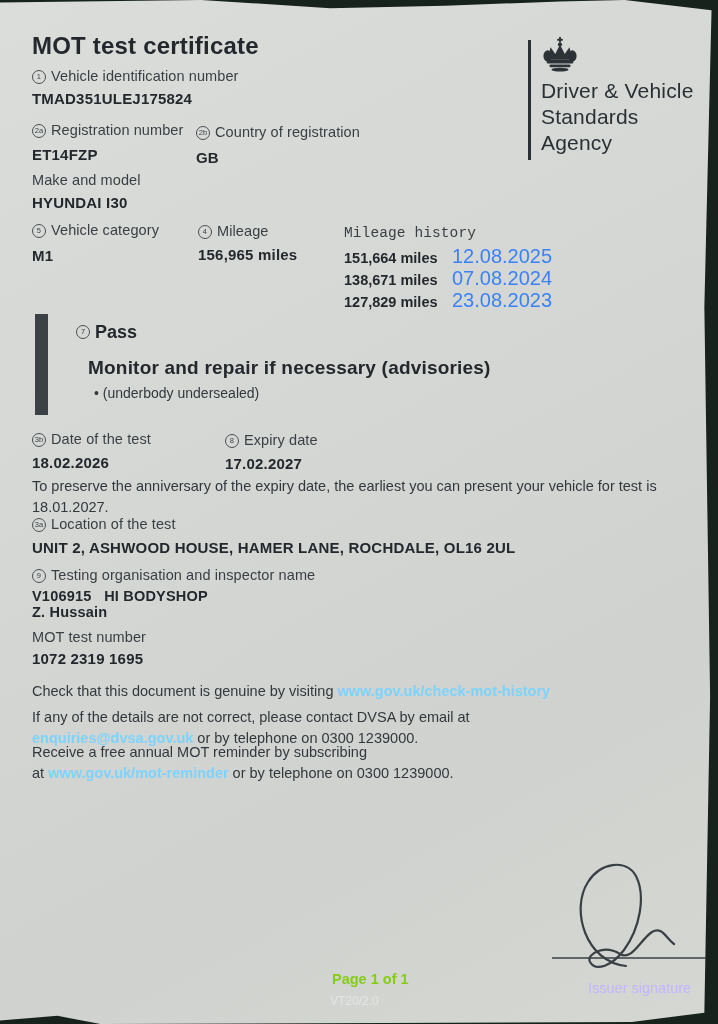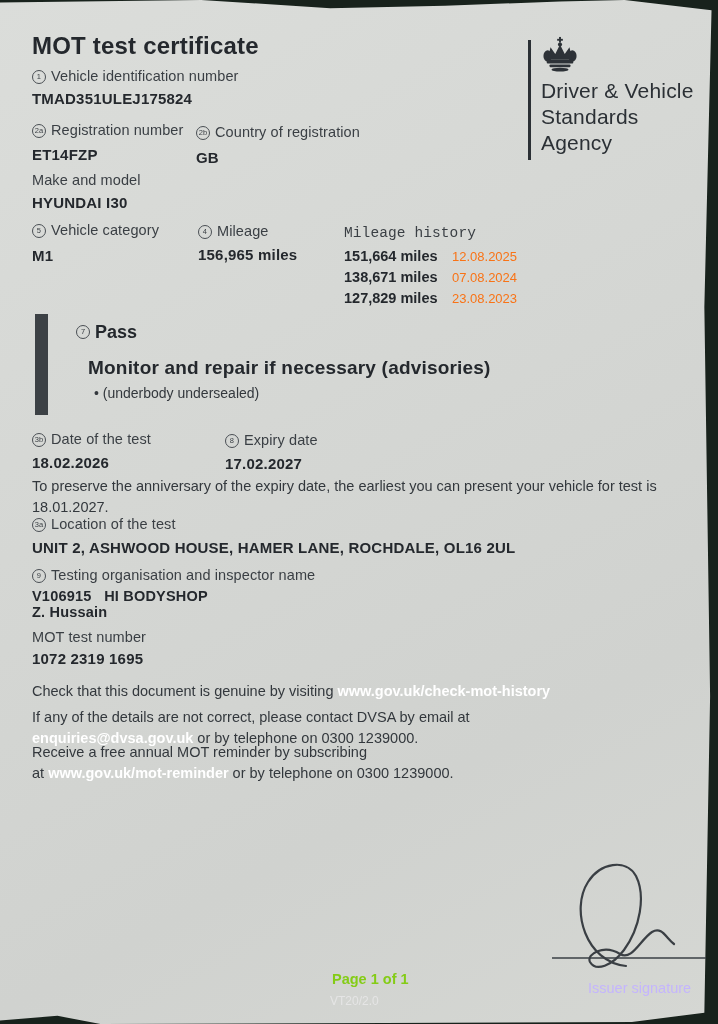--- a/index.html
+++ b/index.html
@@ -26,24 +26,24 @@
   }
   .title { font-size:24px; font-weight:700; color:#24282d; letter-spacing:.2px; }
   .logo-rule { width:3px; background:#2b3035; }
   .logo-text { font-size:21px; line-height:26px; color:#2b3035; letter-spacing:.2px; }
   .pass-bar { width:13px; background:#3c4145; }
   .pass-word { font-size:18px; font-weight:700; color:#24282d; }
   .adv-head { font-size:19px; font-weight:700; color:#24282d; letter-spacing:.2px; }
   .adv-item { font-size:14px; color:#33383d; }
   .adv-item::before { content:"• "; }
   .para { font-size:14.5px; line-height:21px; color:#33383d; }
-  .para b { color:#ffffff; }
+  .para b { color:#7dd3fc; }
   .pre { white-space:pre; }
   .hist-miles { font-size:14.5px; font-weight:700; color:#24282d; display:inline-block; width:108px; }
-  .hist-date { font-size:13px; color:#f97316; }
+  .hist-date { font-size:20px; color:#3b82f6; }
   .sig-label { font-size:14.5px; color:#c4b5fd; }
   .footer-page { font-size:14.5px; font-weight:700; color:#84cc16; }
   .footer-form { font-size:12px; color:#e5e5e5; }
 </style>
 </head>
 <body>
 
 <div class="sheet">
   <div class="paper"></div>
 

